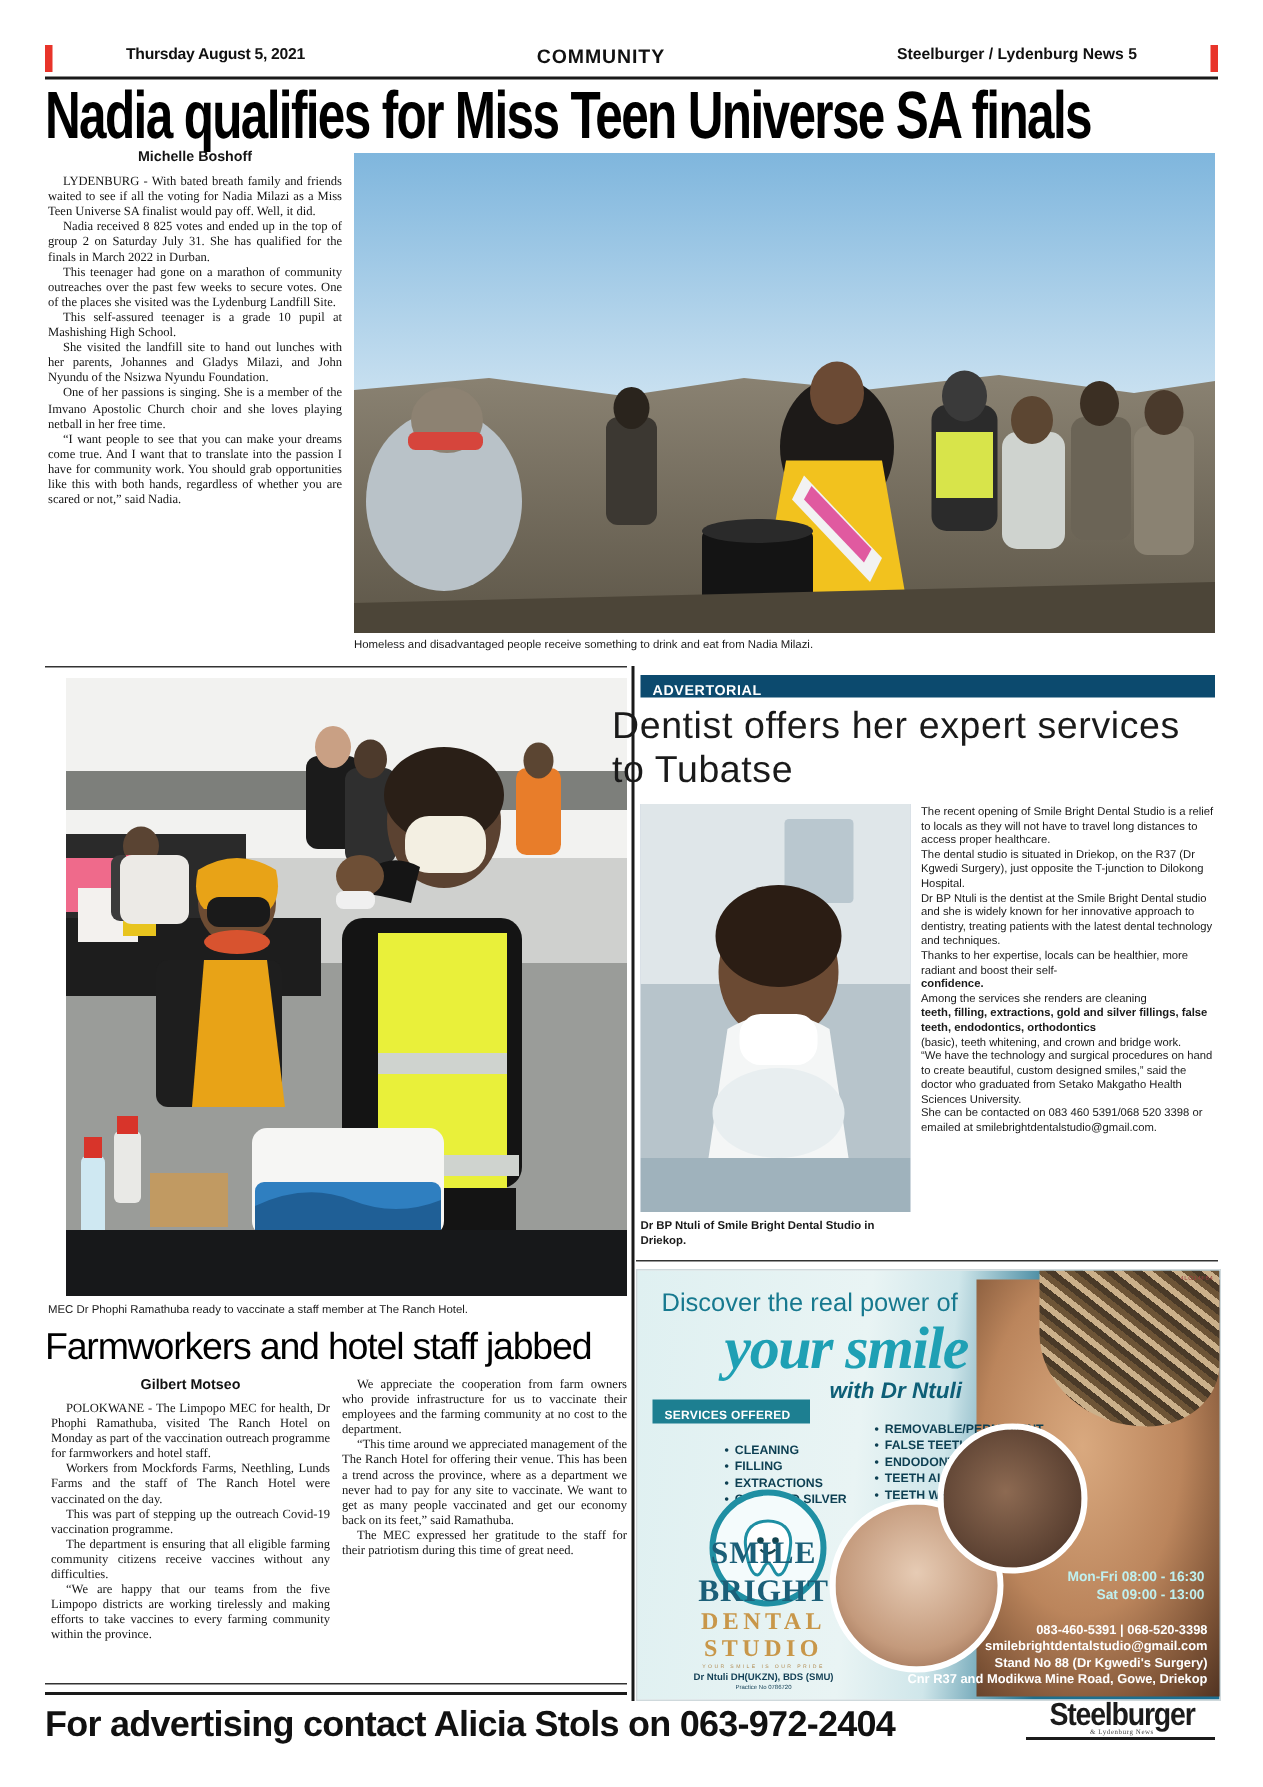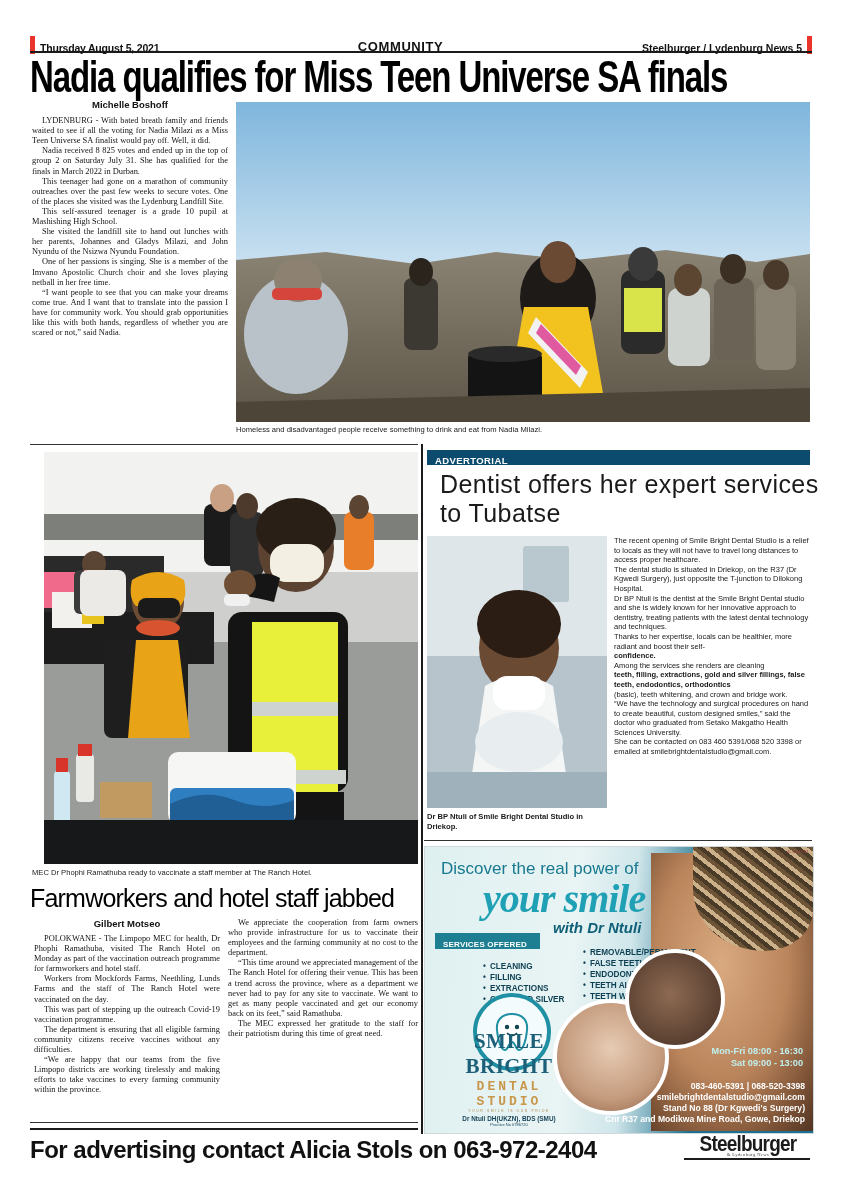--- a/index.html
+++ b/index.html
@@ -1,20 +1,20 @@
 <!DOCTYPE html>
 <html><head>
 <meta charset="utf-8">
 <style>
   html,body{margin:0;padding:0;background:#ffffff;}
   body{width:842px;height:1191px;font-family:"Liberation Serif",serif;color:#111;position:relative;overflow:hidden;}
   .page{position:absolute;left:0;top:0;width:842px;height:1191px;background:#fff;}
 
   
-  .masthead{position:absolute;left:30px;top:30px;width:782px;height:24px;display:flex;align-items:flex-end;}
+  .masthead{position:absolute;left:30px;top:30px;width:782px;height:24px;display:flex;align-items:flex-start;gap:44px;}
   .mh-tick{width:5px;height:18px;background:#e8342a;flex:0 0 auto;}
   .mh-date{font-family:"Liberation Sans",sans-serif;font-weight:bold;font-size:10.5px;letter-spacing:-0.2px;margin-left:5px;white-space:nowrap;}
   .mh-center{flex:1 1 auto;text-align:center;font-family:"Liberation Sans",sans-serif;font-weight:bold;font-size:13px;letter-spacing:0.6px;}
   .mh-right{font-family:"Liberation Sans",sans-serif;font-weight:bold;font-size:10.5px;white-space:nowrap;margin-right:5px;}
   .mh-rule{position:absolute;left:30px;top:51px;width:782px;height:1.5px;background:#1a1a1a;}
 
   
   .headline1{position:absolute;left:30px;top:54px;width:782px;height:34px;
     font-family:"Liberation Sans",sans-serif;font-weight:bold;font-size:33px;line-height:34px;
     letter-spacing:-1.1px;transform:scaleY(1.35);transform-origin:left top;white-space:nowrap;color:#000;}
@@ -38,21 +38,21 @@
   .byline2{position:absolute;left:32px;top:918px;width:190px;}
   .story2-c1{position:absolute;left:34px;top:934px;width:186px;}
   .story2-c2{position:absolute;left:228px;top:918px;width:190px;}
   .rule-b{position:absolute;left:30px;top:1122px;width:388px;height:1.2px;background:#333;}
 
   
   .adv-sep{position:absolute;left:421px;top:444px;width:1.6px;height:690px;background:#1a1a1a;}
   .adv-bar{position:absolute;left:427px;top:450px;width:383px;height:15px;background:#0c4a6e;}
   .adv-bar span{font-family:"Liberation Sans",sans-serif;font-weight:bold;font-size:9.5px;color:#fff;
     letter-spacing:0.4px;line-height:15px;margin-left:8px;}
-  .adv-head{position:absolute;left:440px;top:470px;width:390px;
+  .adv-head{position:absolute;left:408px;top:470px;width:390px;
     font-family:"Liberation Sans",sans-serif;font-size:25px;line-height:29px;letter-spacing:0.4px;color:#1a1a1a;}
   .adv-photo{position:absolute;left:427px;top:536px;width:180px;height:272px;overflow:hidden;background:#b9c6cf;}
   .adv-cap{position:absolute;left:427px;top:812px;width:182px;font-weight:bold;}
   .adv-body{position:absolute;left:614px;top:536px;width:198px;
     font-family:"Liberation Sans",sans-serif;font-size:7.5px;line-height:9.6px;color:#191919;}
   .adv-body p{margin:0;}
   .adv-body p.bld{font-weight:bold;}
   .rule-c{position:absolute;left:424px;top:840px;width:388px;height:1.2px;background:#333;}
 
   
@@ -71,21 +71,21 @@
   .ad-list li{list-style:none;margin:0;white-space:nowrap;}
   .ad-list li:before{content:"\2022";margin-right:4px;}
   .ad-l1{left:18px;top:106px;}
   .ad-l2{left:118px;top:92px;}
   .ad-hours{position:absolute;right:10px;top:198px;text-align:right;font-family:"Liberation Sans",sans-serif;
     font-weight:bold;font-size:9.2px;line-height:12px;color:#bff0ef;white-space:nowrap;}
   .ad-contact{position:absolute;right:8px;bottom:8px;text-align:right;font-family:"Liberation Sans",sans-serif;
     font-weight:bold;font-size:8.6px;line-height:11px;color:#ffffff;white-space:nowrap;}
   .ad-logo{position:absolute;left:14px;bottom:6px;width:140px;text-align:center;}
   .ad-logo .ln1{font-family:Liberation Serif, serif;font-weight:bold;font-size:21px;color:#1b5f78;letter-spacing:.5px;}
-  .ad-logo .ln2{font-family:Liberation Mono, monospace;font-weight:bold;font-size:13px;color:#c8974a;letter-spacing:3px;}
+  .ad-logo .ln2{font-family:Liberation Serif, serif;font-weight:bold;font-size:16px;color:#c8974a;letter-spacing:3px;}
   .ad-logo .ln3{font-family:"Liberation Sans",sans-serif;font-size:3.4px;color:#b08a50;letter-spacing:1.6px;}
   .ad-logo .ln4{font-family:"Liberation Sans",sans-serif;font-weight:bold;font-size:6.4px;color:#123f55;margin-top:2px;}
   .ad-logo .ln5{font-family:"Liberation Sans",sans-serif;font-size:4px;color:#123f55;}
   .ad-badge{position:absolute;left:48px;bottom:62px;width:70px;height:70px;border-radius:50%;
     border:4px solid #1f8fa3;background:#f4fbfc;display:flex;align-items:center;justify-content:center;}
   .bub{position:absolute;border-radius:50%;border:4px solid #fff;overflow:hidden;}
   .bub1{left:128px;bottom:18px;width:108px;height:108px;background:radial-gradient(circle at 50% 42%,#e6cbb4 0%,#c49a7c 62%,#8b5e44 100%);}
   .bub2{left:200px;bottom:84px;width:92px;height:92px;background:radial-gradient(circle at 45% 45%,#8d6a52 0%,#5a4031 70%,#30211a 100%);}
   .ad-face{position:absolute;right:-6px;top:6px;width:168px;height:278px;
     background:radial-gradient(ellipse at 42% 40%,#d9a97f 0%,#bb855c 48%,#7d5336 78%,#4a2f1f 100%);}

